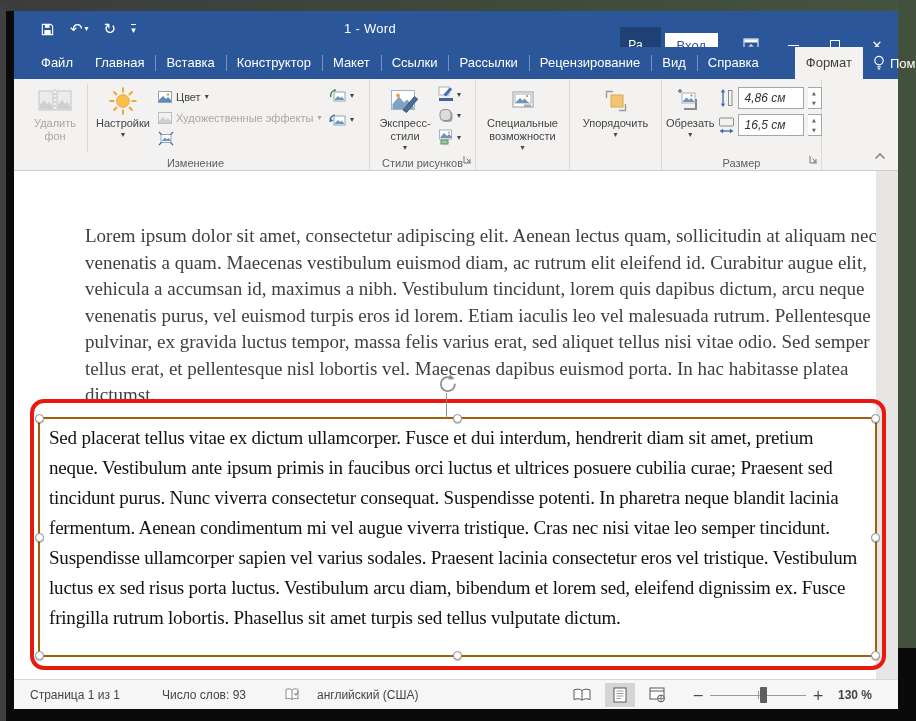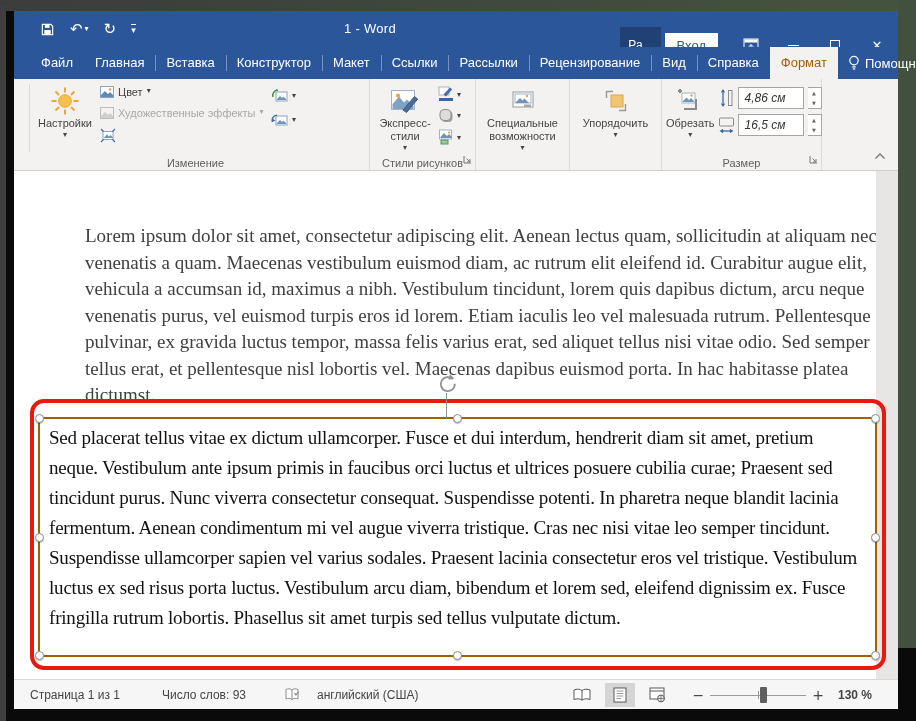--- a/index.html
+++ b/index.html
@@ -35,39 +35,39 @@
   .min-glyph { width:11px; border-bottom:1px solid #fff; }
   .max-glyph { width:10px; height:10px; border:1px solid #fff; }
   .close-glyph { font-size:13px; color:#fff; font-family:"DejaVu Sans",sans-serif; }
 
   
   .tabsrow { position:absolute; left:0; top:36px; width:100%; height:32px; background:#2b579a;
              display:flex; align-items:stretch; padding-left:16px; }
   .tab { position:relative; padding:0 11px; font-size:13px; color:#fff; line-height:32px; white-space:nowrap; }
   .tab.sep::before { content:""; position:absolute; left:0; top:8px; height:16px;
                      border-left:1px solid rgba(255,255,255,.35); }
-  .tab.active { background:#f3f2f1; color:#a16207; }
+  .tab.active { background:#f3f2f1; color:#404040;margin-left:25px; }
   .tab-action { display:flex; align-items:center; gap:5px; padding:0 10px; font-size:13px; color:#fff; }
 
   
   .ribbon { position:absolute; left:0; top:68px; width:100%; height:92px; background:#f3f2f1;
             border-bottom:1px solid #d0cecc; display:flex; padding-left:8px; }
   .rgroup { position:relative; height:100%; border-right:1px solid #dcdad8;
             padding:3px 4px 16px 4px; display:flex; align-items:flex-start; }
   .rgroup-label { position:absolute; bottom:1px; left:0; right:0; text-align:center;
                   font-size:11px; color:#605e5c; white-space:nowrap; }
   .launcher { position:absolute; right:3px; bottom:2px; }
   .bigbtn { display:flex; flex-direction:column; align-items:center; padding-top:3px;
             font-size:11px; line-height:13px; color:#444; text-align:center; height:72px; }
   .bigbtn .ic { height:32px; display:flex; align-items:center; }
   .crt { font-size:8px; color:#444; font-family:"DejaVu Sans",sans-serif; line-height:9px; }
   .dis, .dis * { color:#a9a7a5 !important; }
   .vsep { width:1px; background:#dcdad8; height:68px; margin:2px 3px 0; }
   .smallcol { display:flex; flex-direction:column; padding-top:4px; }
-  .smallrow { display:flex; align-items:flex-start; height:21px; gap:4px; font-size:11px; color:#444;
+  .smallrow { display:flex; align-items:center; height:21px; gap:4px; font-size:11px; color:#444;
               padding:0 3px; white-space:nowrap; }
   .minicol { display:flex; flex-direction:column; gap:9px; padding-top:6px; margin-left:2px; }
   .minirow { display:flex; align-items:center; gap:3px; }
   .sizecol { display:flex; flex-direction:column; padding-top:5px; gap:5px; margin-left:4px; }
   .sizerow { display:flex; align-items:center; gap:4px;font-style:italic; }
   .sizefield { width:66px; height:22px; border:1px solid #a8a6a4; background:#fff;
                font-size:12px; color:#333; display:flex; align-items:center; padding-left:6px; }
   .spinner { width:14px; height:22px; border:1px solid #a8a6a4; border-left:none; background:#fff;
              display:flex; flex-direction:column; }
   .spin { flex:1; display:flex; align-items:center; justify-content:center; font-size:5px;
@@ -179,20 +179,32 @@
             <path d="M4.3 11.8h3.4M4.8 13.8h2.4" stroke="#fff" stroke-width="1.2"></path>
           </svg>
         <span>Помощн</span>
       </div>
 
     </div>
 
     <div class="ribbon">
 
       <div class="rgroup" style="width:348px">
+        <div class="bigbtn dis" style="width:58px">
+          <span class="ic">
+            <svg width="34" height="26" viewBox="0 0 34 26">
+                <rect x="1" y="3" width="14" height="19" fill="#ececec" stroke="#c4c4c4"></rect>
+                <path d="M2 17l4-5 3 4 2-2 3 4v3H2z" fill="#cfcfcf"></path>
+                <rect x="19" y="3" width="14" height="19" fill="#ececec" stroke="#c4c4c4"></rect>
+                <path d="M20 17l4-5 3 4 2-2 3 4v3h-12z" fill="#cfcfcf"></path>
+                <line x1="17" y1="1" x2="17" y2="24" stroke="#b8b8b8" stroke-dasharray="2 2"></line>
+              </svg>
+          </span>
+          <span>Удалить фон</span>
+        </div>
         <div class="vsep"></div>
         <div class="bigbtn" style="width:64px">
           <span class="ic">
             <svg width="30" height="30" viewBox="0 0 30 30">
                 <g stroke="#eda63a" stroke-width="2">
                   <line x1="15" y1="1.5" x2="15" y2="6.5"></line>
                   <line x1="15" y1="23.5" x2="15" y2="28.5"></line>
                   <line x1="1.5" y1="15" x2="6.5" y2="15"></line>
                   <line x1="23.5" y1="15" x2="28.5" y2="15"></line>
                   <line x1="5.5" y1="5.5" x2="9" y2="9"></line>

